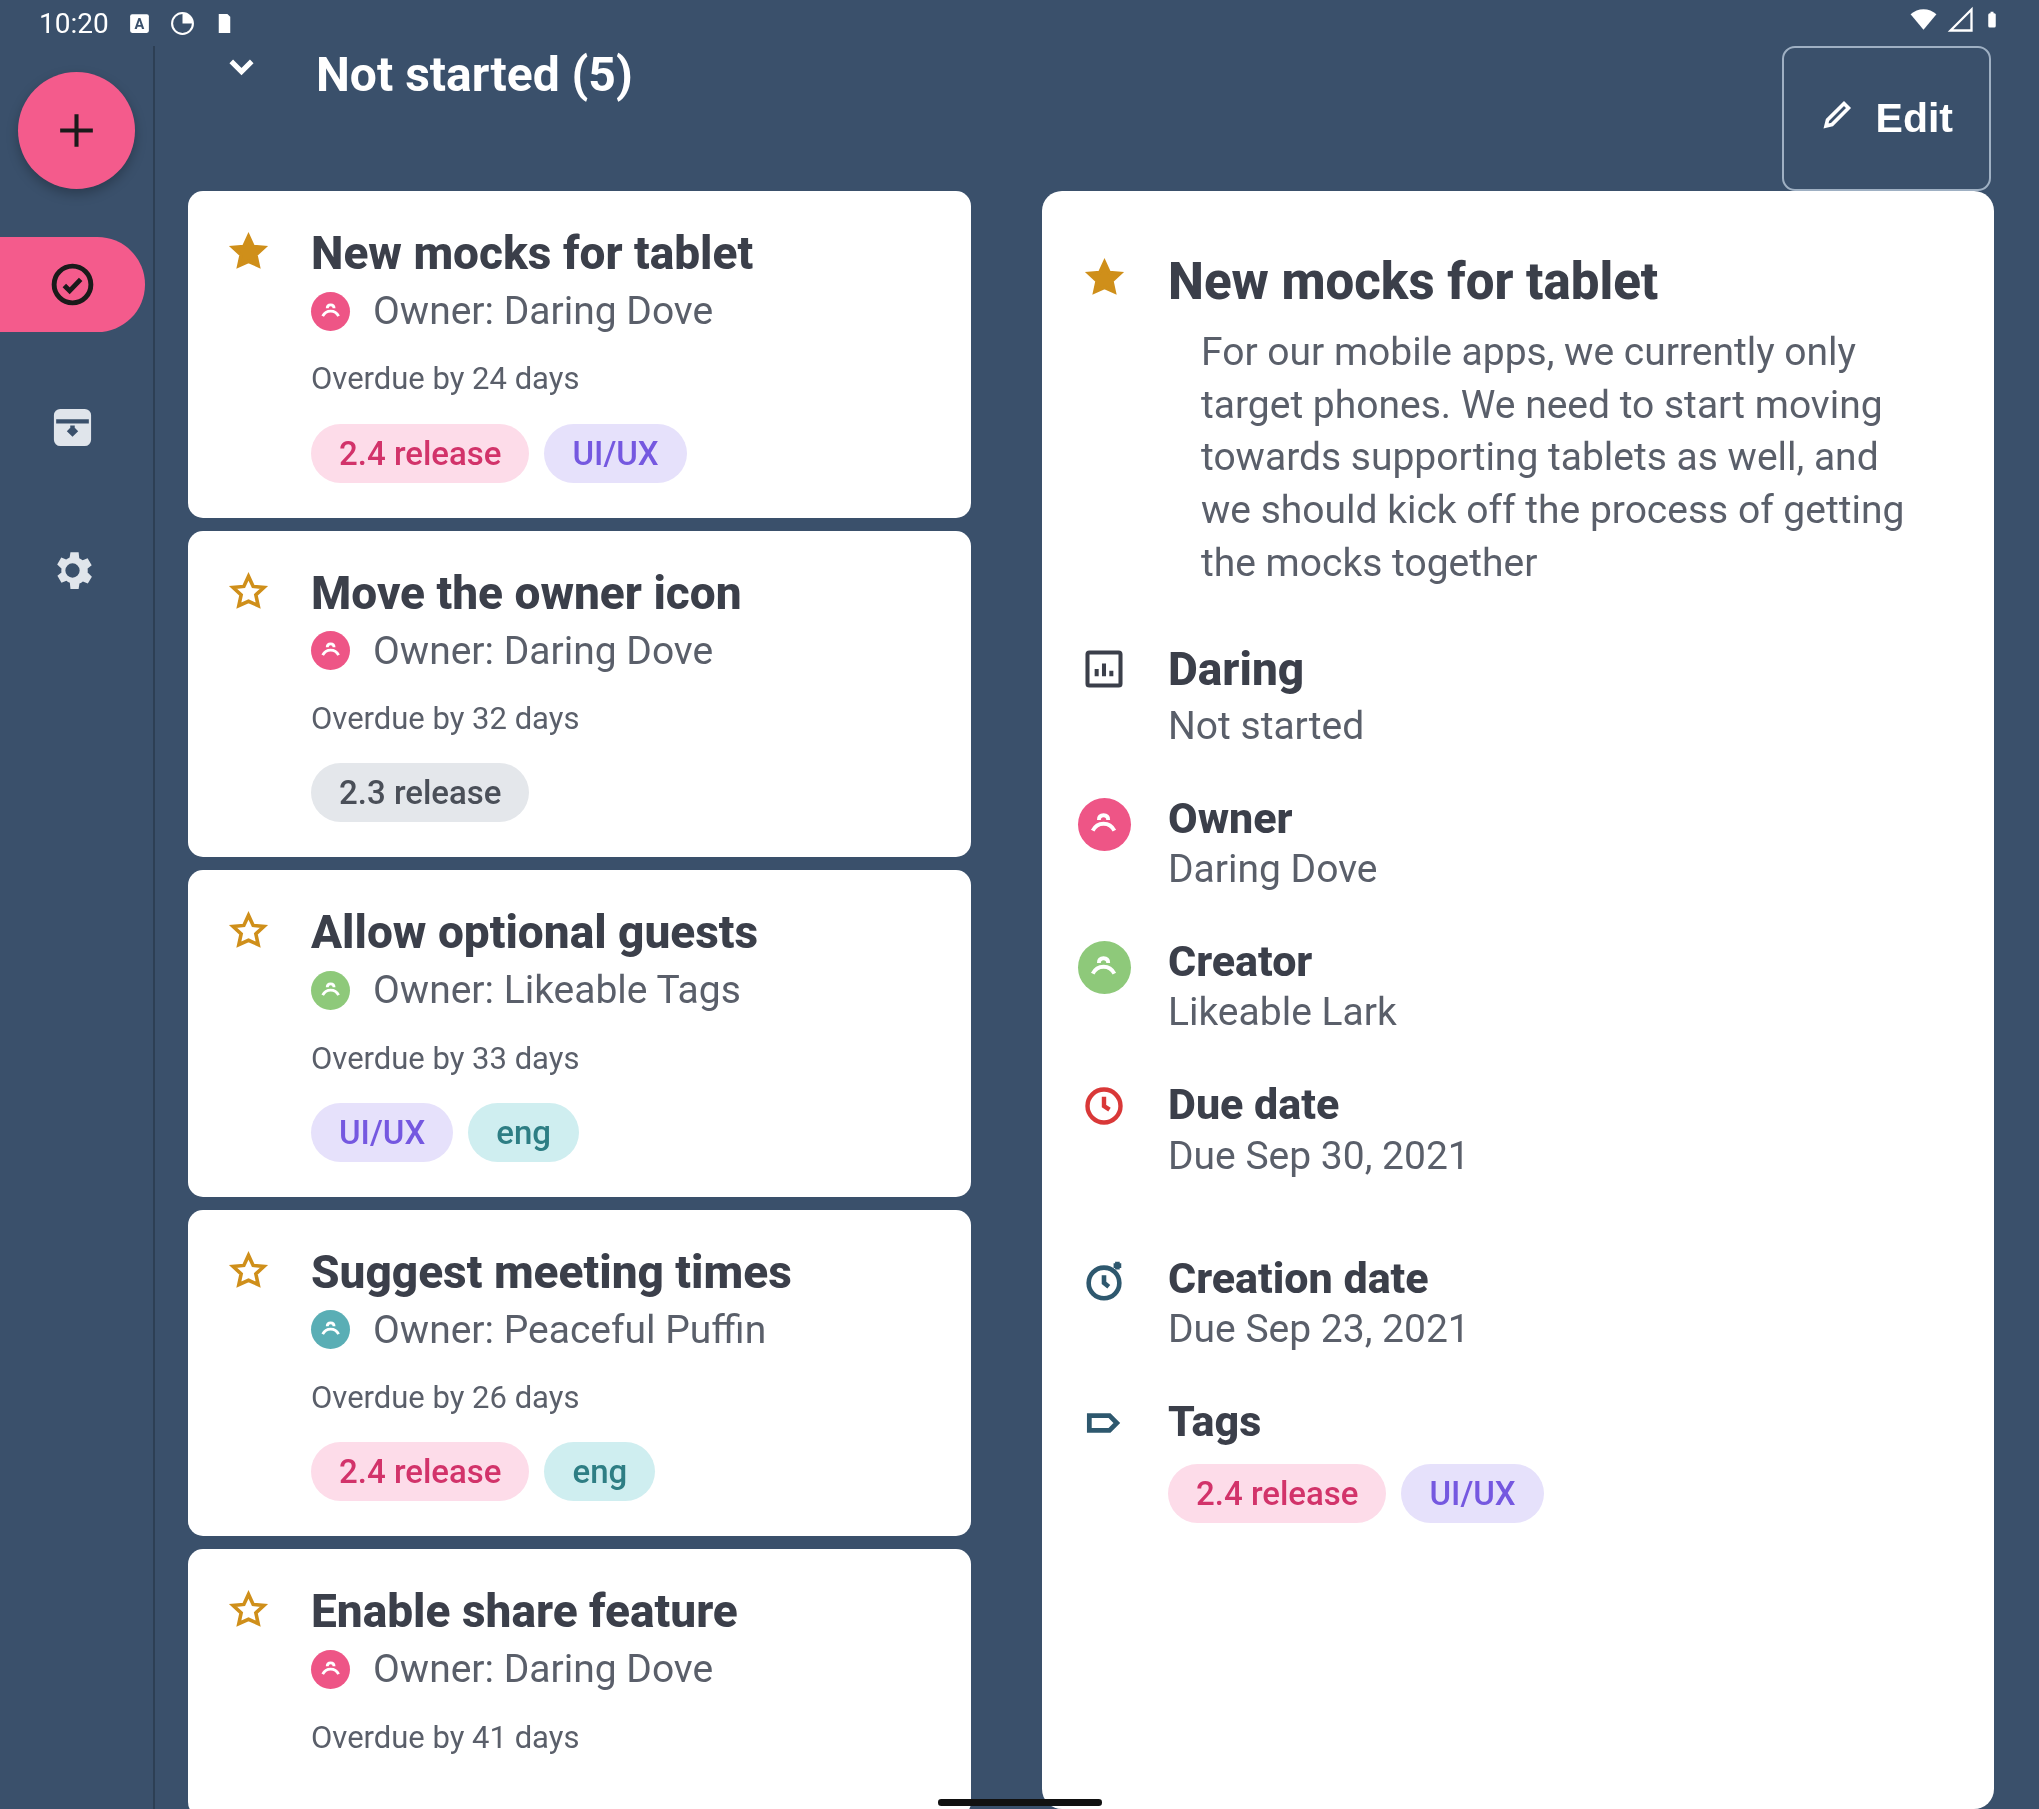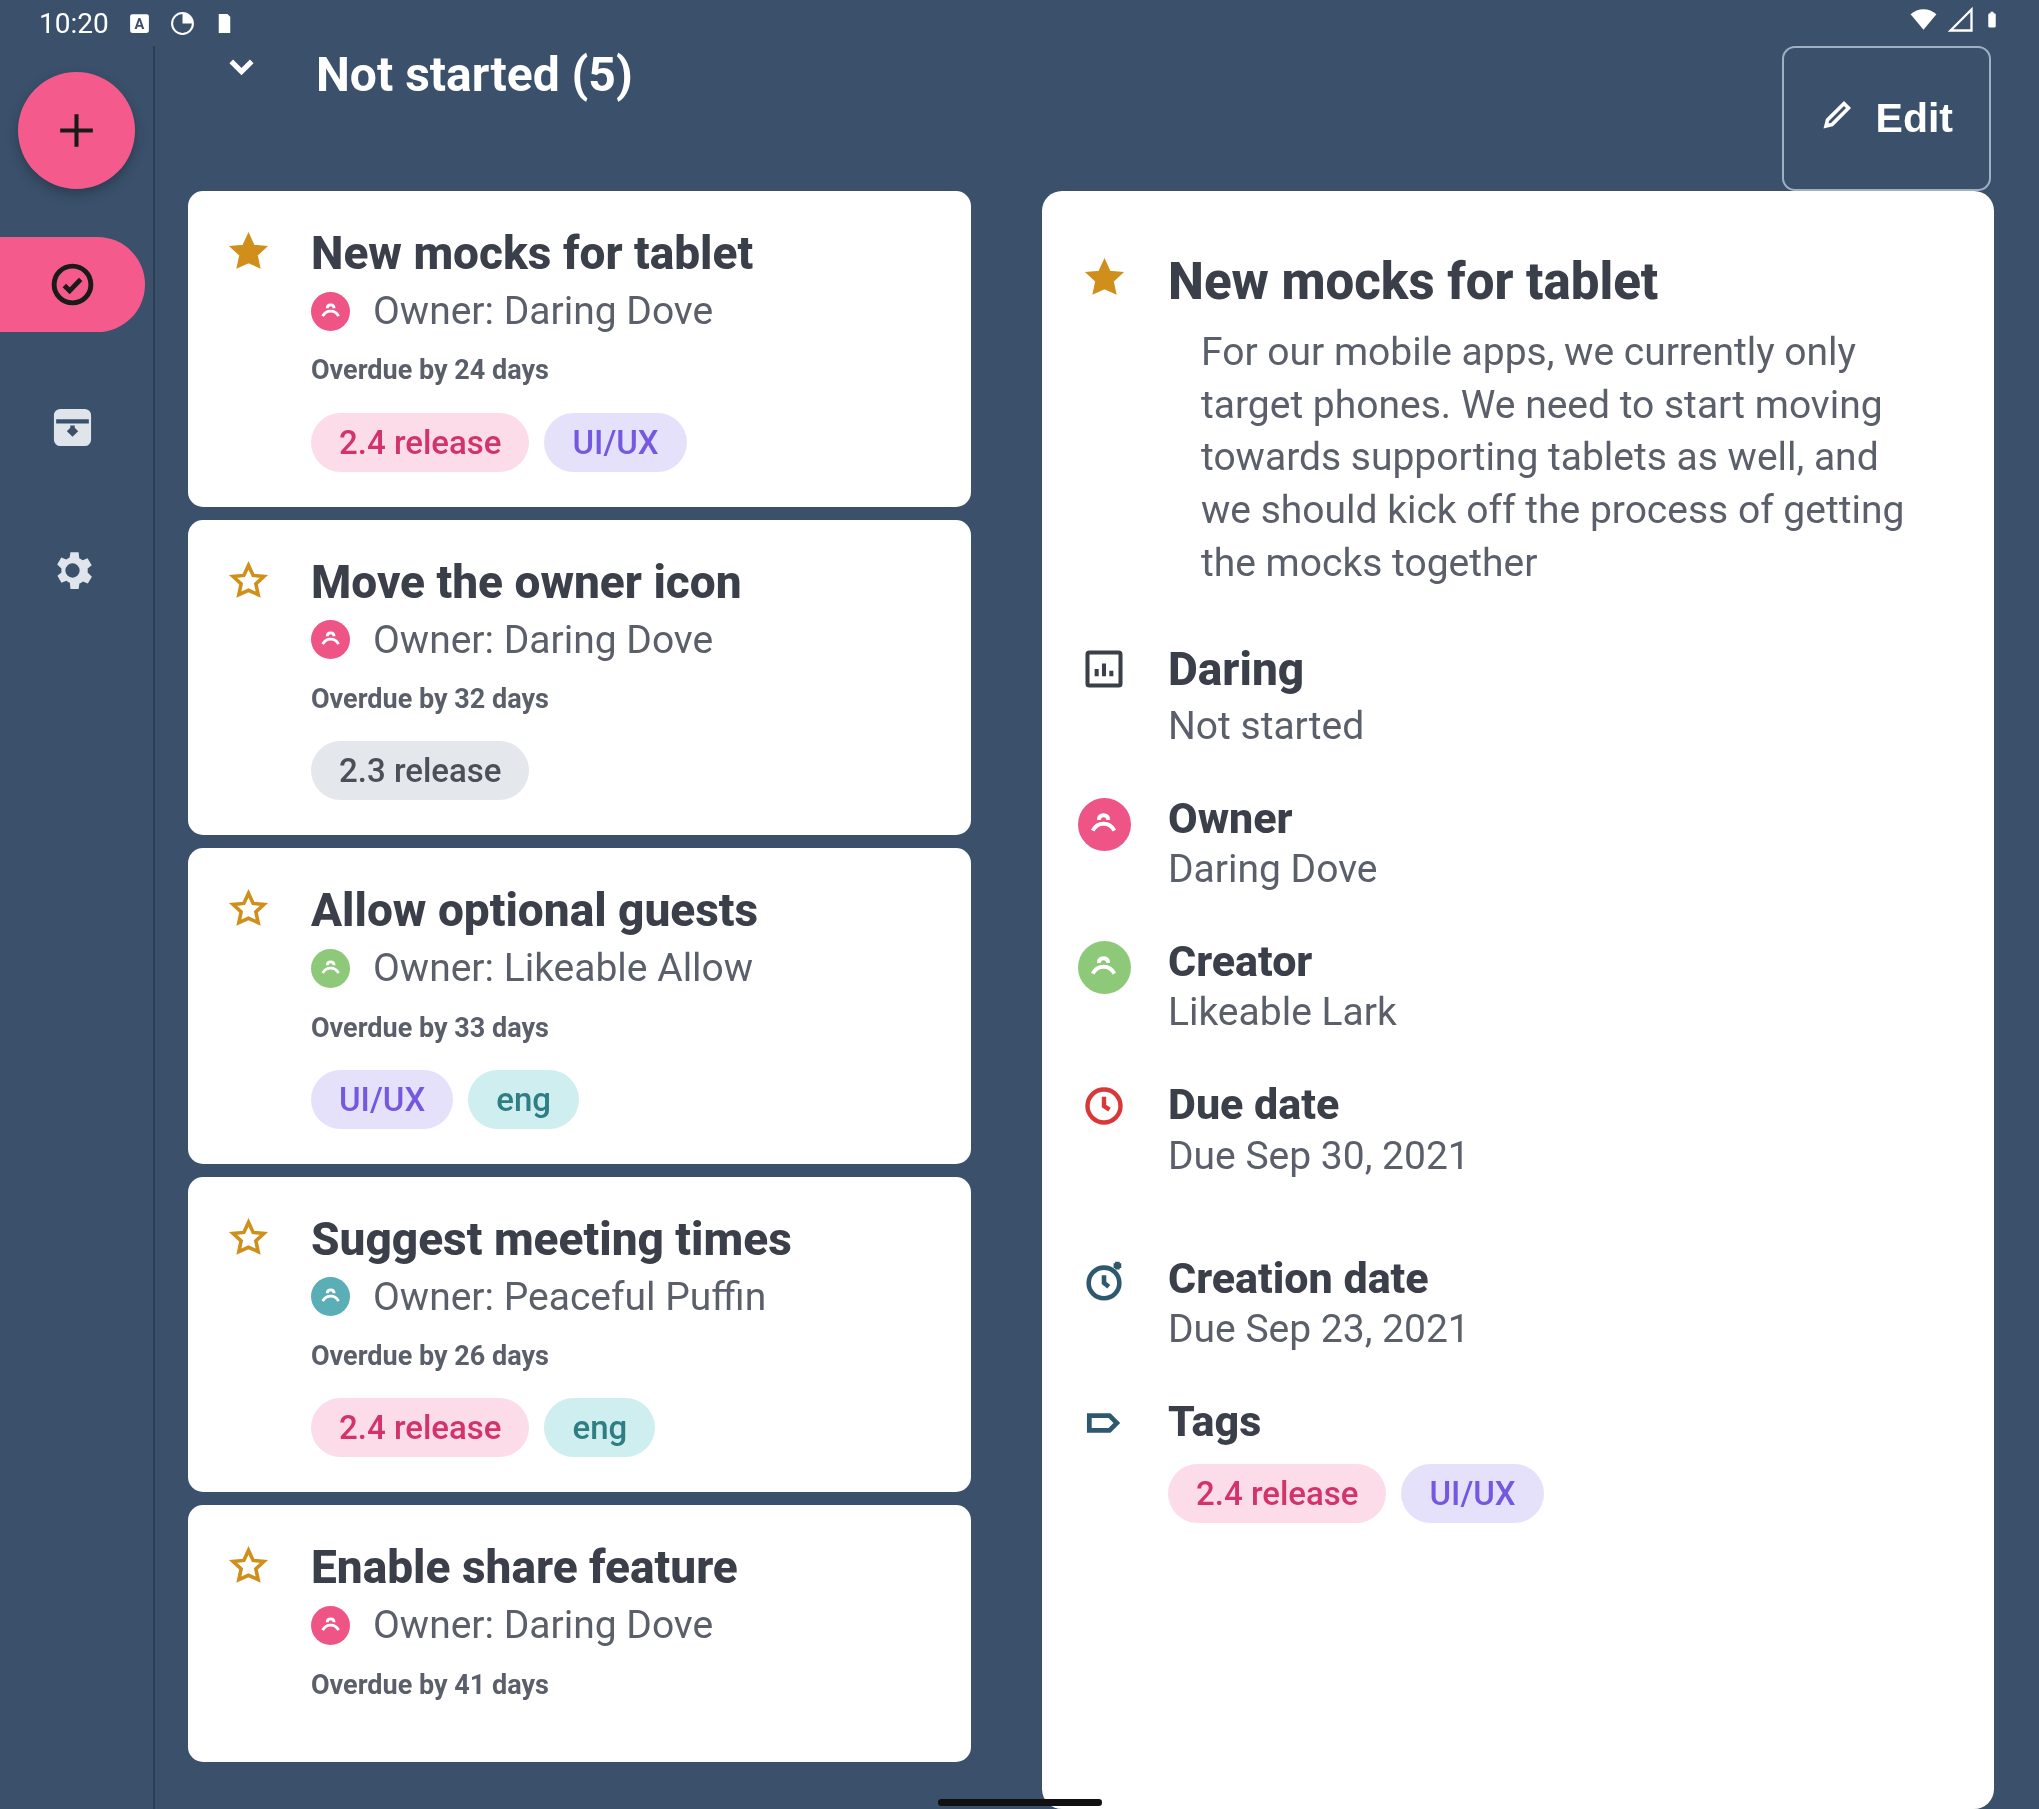--- a/index.html
+++ b/index.html
@@ -102,21 +102,21 @@
     background: #fff;
     border-radius: 15px;
     padding: 35px 39px;
     display:flex;
     gap: 38px;
   }
   .card-star { width: 46px; padding-top: 5px; }
   .card-body { flex:1; display:flex; flex-direction:column; gap: 8.2px; }
   .card-title { font-size: 46px; font-weight: 800; color: #3b3f4a; }
   .owner-row { display:flex; align-items:center; gap: 23px; color:#5a5f6a; font-size: 39px; }
-  .due-row { color:#5a5f6a; font-size: 27px; margin-top: 12px; font-weight: bold; }
+  .due-row { color:#5a5f6a; font-size: 31px; margin-top: 18px; }
   .tags { display:flex; gap: 15px; margin-top: 18px; flex-wrap: wrap; }
   .tag {
     border-radius: 33px;
     padding: 10px 28px;
     font-size: 33px; font-weight: 500;
   }
 
   
   .detail-col {
     flex:1;
@@ -303,21 +303,21 @@
                 <path d="M12 3l2.6 5.6 6 .6-4.5 4.1 1.3 6L12 16.9 6.6 19.3l1.3-6L3.4 9.2l6-.6z"></path>
               </svg></div>
     <div class="card-body">
       <div class="card-title">Allow optional guests</div>
       <div class="owner-row">
         <span class="avatar " style="background:#8ec97a">
     <svg viewBox="0 0 24 24" fill="none" stroke="#fff" stroke-width="2.5">
                     <path d="M5 16c3-6 11-6 14 0M9 9c0-2 1.3-3 3-3s3 1 3 3"></path>
                   </svg>
   </span>
-        <span>Owner: Likeable Allow</span>
+        <span>Owner: Likeable Tags</span>
       </div>
       <div class="due-row">Overdue by 33 days</div>
       <div class="tags">
         <span class="tag" style="background:#e6e1fb;color:#7558e0">UI/UX</span>
                 <span class="tag" style="background:#cfeef0;color:#2e7e84">eng</span>
       </div>
     </div>
           </div>
           <div class="card">
     <div class="card-star"><svg viewBox="0 0 24 24" width="43" height="43" fill="none" stroke="#cf8f1a" stroke-width="2">

